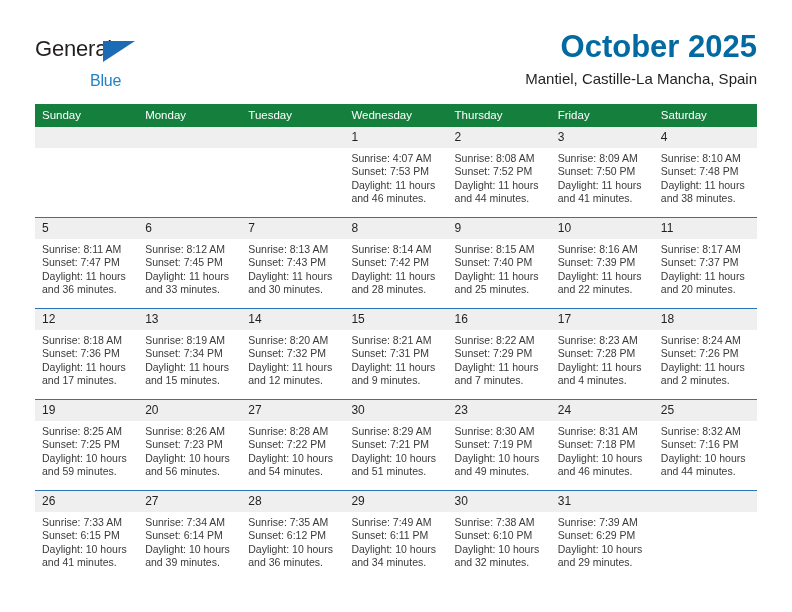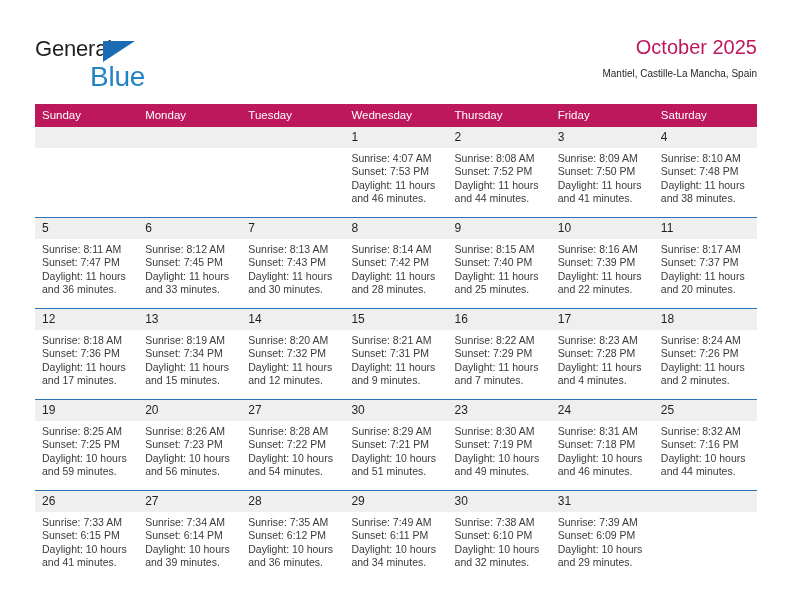--- a/index.html
+++ b/index.html
@@ -52,60 +52,61 @@
     position: absolute;
     left: 68px;
     top: 3px;
     width: 0;
     height: 0;
     border-left: 32px solid #1c6cb5;
     border-bottom: 21px solid transparent;
   }
   .logo-row2 {
     position: relative;
-    font-size: 28px;
+    font-size: 16px;
     letter-spacing: -0.2px;
     color: #2283c7;
-    margin-top: 1px;
+    margin-top: 11px;
     margin-left: 55px;
     white-space: nowrap;
   }
 
   .title-block {
     position: absolute;
     right: 35px;
     top: 30px;
     text-align: right;
   }
   .cal-title {
-    font-size: 20px;
-    font-weight: normal;
-    color: #be185d;
+    font-size: 31px;
+    font-weight: bold;
+    color: #0369a1;
     line-height: 34px;
     white-space: nowrap;
   }
   .cal-subtitle {
-    font-size: 10px;
+    font-size: 15px;
     color: #231f20;
     line-height: 20px;
+    margin-top: 5px;
     white-space: nowrap;
     text-align: center;
   }
 
   
   .calendar {
     position: absolute;
     left: 35px;
     top: 104px;
     width: 722px;
     border-collapse: collapse;
     table-layout: fixed;
   }
   .calendar th {
-    background: #be185d;
+    background: #15803d;
     color: #ffffff;
     font-size: 11.5px;
     font-weight: normal;
     text-align: left;
     padding: 5px 0 6px 7px;
     height: 11px;
     border: none;
   }
   .calendar td {
     vertical-align: top;
@@ -532,21 +533,21 @@
                 <div>Daylight: 10 hours</div>
                 <div>and 32 minutes.</div>
               </div>
             </div>
           </td>
           <td>
             <div class="cell">
               <span class="daynum">31</span>
               <div class="details">
                 <div>Sunrise: 7:39 AM</div>
-                <div>Sunset: 6:09 PM</div>
+                <div>Sunset: 6:29 PM</div>
                 <div>Daylight: 10 hours</div>
                 <div>and 29 minutes.</div>
               </div>
             </div>
           </td>
           <td>
             <div class="cell empty">
               <span class="daynum"></span>
             </div>
           </td>

